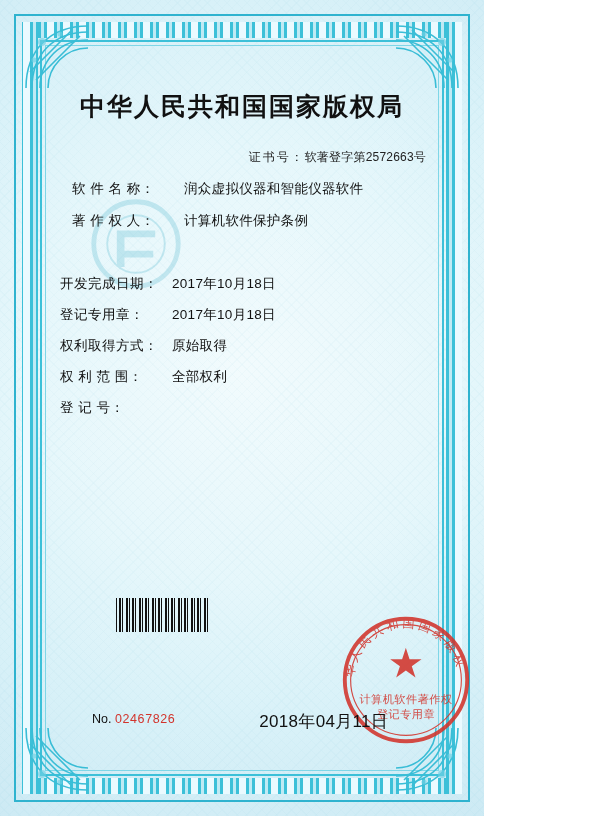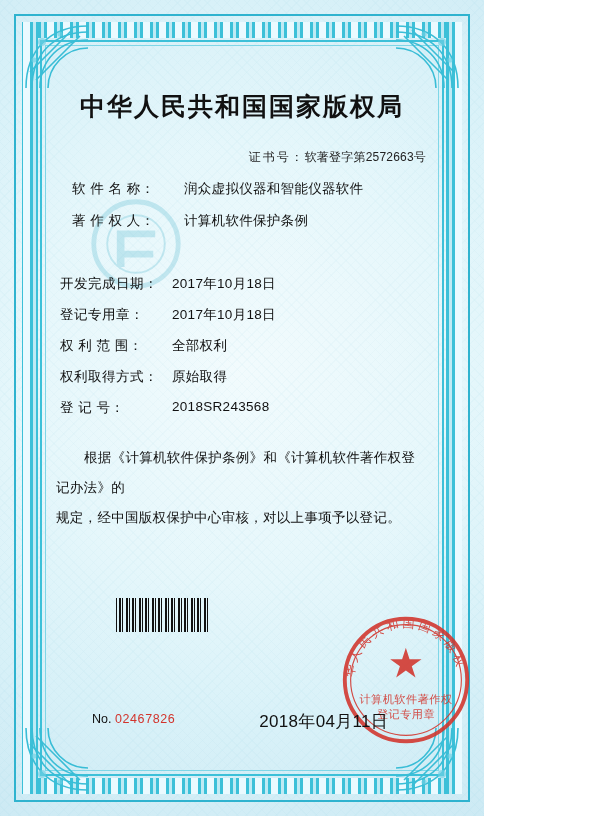--- a/index.html
+++ b/index.html
@@ -322,37 +322,32 @@
     <div class="fields group-b">
       <div class="field-row">
         <div class="fl">开发完成日期：</div>
         <div class="fv">2017年10月18日</div>
       </div>
       <div class="field-row">
         <div class="fl">登记专用章：</div>
         <div class="fv">2017年10月18日</div>
       </div>
       <div class="field-row">
+        <div class="fl">权利取得方式：</div>
+        <div class="fv">原始取得</div>
+      </div>
+      <div class="field-row">
         <div class="fl">权 利 范 围：</div>
         <div class="fv">全部权利</div>
       </div>
       <div class="field-row">
-        <div class="fl">权利取得方式：</div>
-        <div class="fv">原始取得</div>
-      </div>
-      <div class="field-row">
         <div class="fl">登 记 号：</div>
-        <div class="fv">2018SR243568</div>
       </div>
     </div>
 
-    <div class="paragraph">
-      <span>根据《计算机软件保护条例》和《计算机软件著作权登记办法》的</span>
-      <span class="l2">规定，经中国版权保护中心审核，对以上事项予以登记。</span>
-    </div>
 
   </div>
 
   <div class="barcode"></div>
 
   <div class="seal">
     <svg viewBox="0 0 140 140">
       <defs>
         <path id="sealArc" d="M 70 70 m -54 0 a 54 54 0 1 1 108 0" transform="rotate(-4 70 70)"></path>
       </defs>

